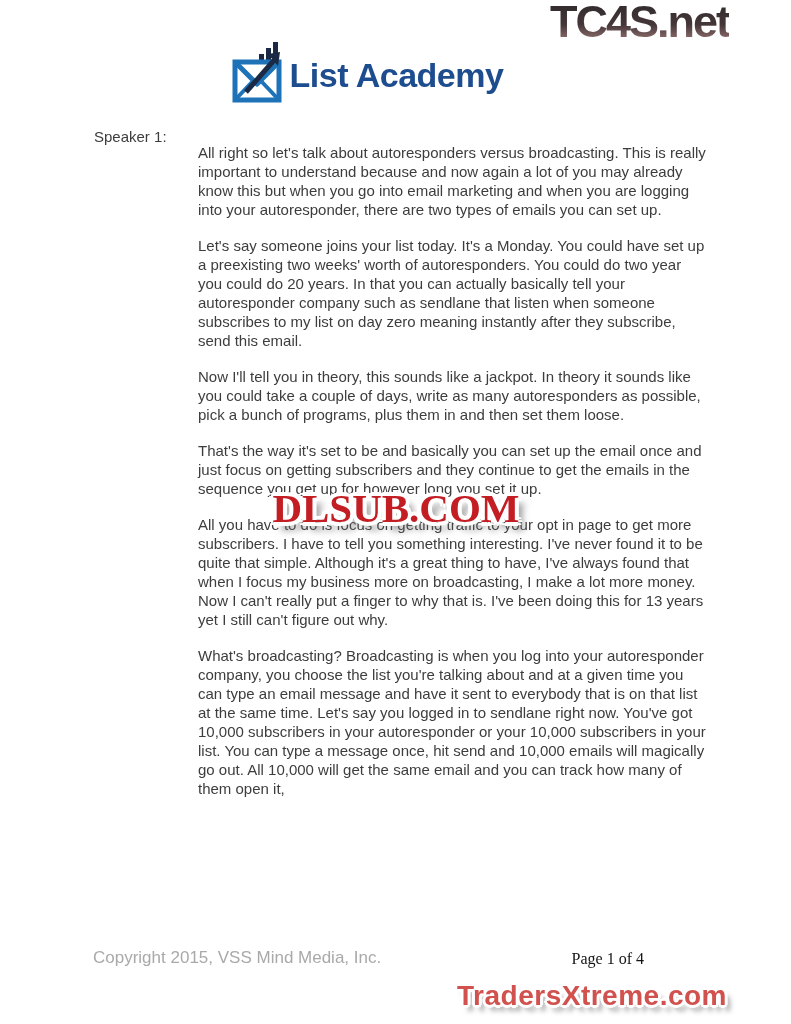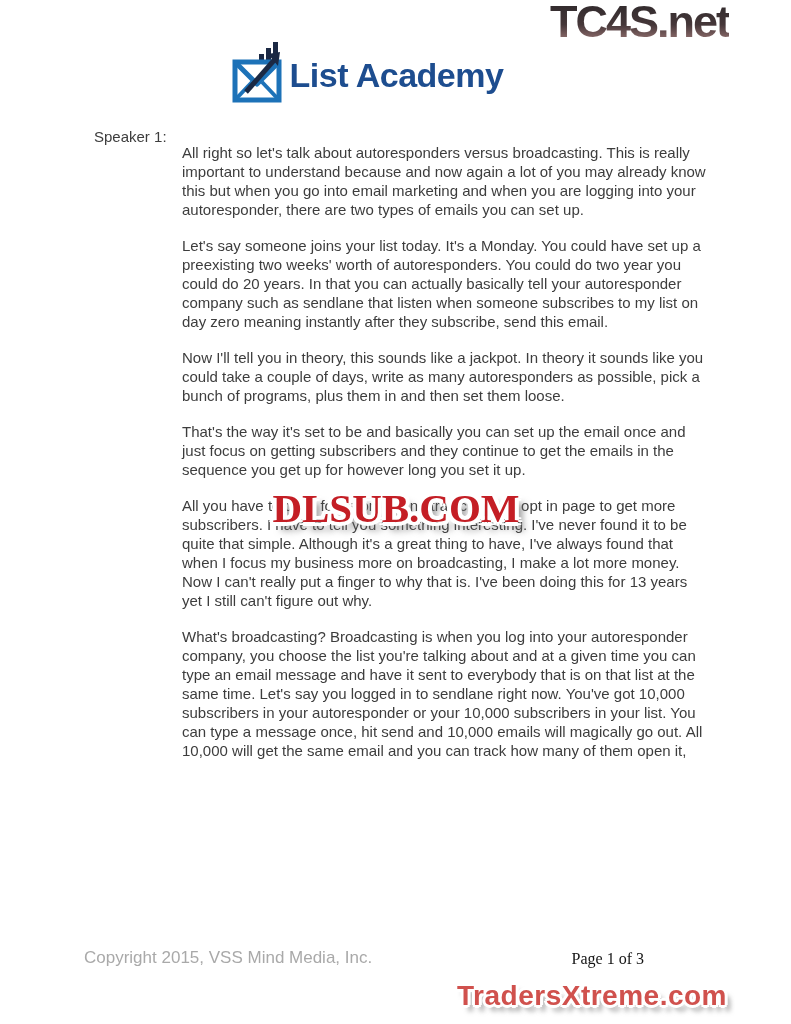--- a/index.html
+++ b/index.html
@@ -30,21 +30,21 @@
   .brand-icon { width:58px; height:62px; }
   .brand-name {
     font-size:34px; font-weight:700; color:#1d4d8f;
     letter-spacing:-0.5px;
   }
 
   
   .transcript {
     position:absolute; top:127px; left:94px; width:612px;
     display:flex;
-    font-size:15px; line-height:19px; color:#3d3d3d;
+    font-size:15px; line-height:19px; color:#3d3d3d;gap:16px;
   }
   .speaker-col { width:88px; flex-shrink:0; }
   .para-col { width:524px;margin-top:16px; }
   .para-col p { margin:0 0 17px 0; }
 
   
   .watermark {
     position:absolute; top:482px; left:257px; width:278px; height:52px;
     display:flex; align-items:center; justify-content:center;
     font-family:Liberation Serif, serif;
@@ -52,21 +52,21 @@
     color:#c41e25;
     text-shadow:
       -3px -3px 0 #fff, 3px -3px 0 #fff, -3px 3px 0 #fff, 3px 3px 0 #fff,
       -4px 0 0 #fff, 4px 0 0 #fff, 0 -4px 0 #fff, 0 4px 0 #fff,
       7px 8px 7px rgba(110,110,110,0.8);
     z-index:5;
   }
 
   
   .copyright {
-    position:absolute; left:84px; top:948px;
+    position:absolute; left:93px; top:948px;
     font-size:17px; color:#a9a9a9;
   }
   .pagenum {
     position:absolute; right:91px; top:950px;
     font-family:"Liberation Serif", serif;
     font-size:16px; color:#141414;
   }
   .traders {
     position:absolute; right:8px; top:980px;
     font-weight:800; font-size:28px; letter-spacing:0.5px;
@@ -114,17 +114,17 @@
         <p>Now I'll tell you in theory, this sounds like a jackpot. In theory it sounds like you could take a couple of days, write as many autoresponders as possible, pick a bunch of programs, plus them in and then set them loose.</p>
         <p>That's the way it's set to be and basically you can set up the email once and just focus on getting subscribers and they continue to get the emails in the sequence you get up for however long you set it up.</p>
         <p>All you have to do is focus on getting traffic to your opt in page to get more subscribers. I have to tell you something interesting. I've never found it to be quite that simple. Although it's a great thing to have, I've always found that when I focus my business more on broadcasting, I make a lot more money. Now I can't really put a finger to why that is. I've been doing this for 13 years yet I still can't figure out why.</p>
         <p>What's broadcasting? Broadcasting is when you log into your autoresponder company, you choose the list you're talking about and at a given time you can type an email message and have it sent to everybody that is on that list at the same time. Let's say you logged in to sendlane right now. You've got 10,000 subscribers in your autoresponder or your 10,000 subscribers in your list. You can type a message once, hit send and 10,000 emails will magically go out. All 10,000 will get the same email and you can track how many of them open it,</p>
       </div>
   </div>
 
   <div class="watermark">DLSUB.COM</div>
 
   <span class="copyright">Copyright 2015, VSS Mind Media, Inc.</span>
-  <span class="pagenum">Page 1 of 3</span>
+  <span class="pagenum">Page 1 of 4</span>
 
   <div class="traders">TradersXtreme.com</div>
 
 </div>
 
 </body></html>

